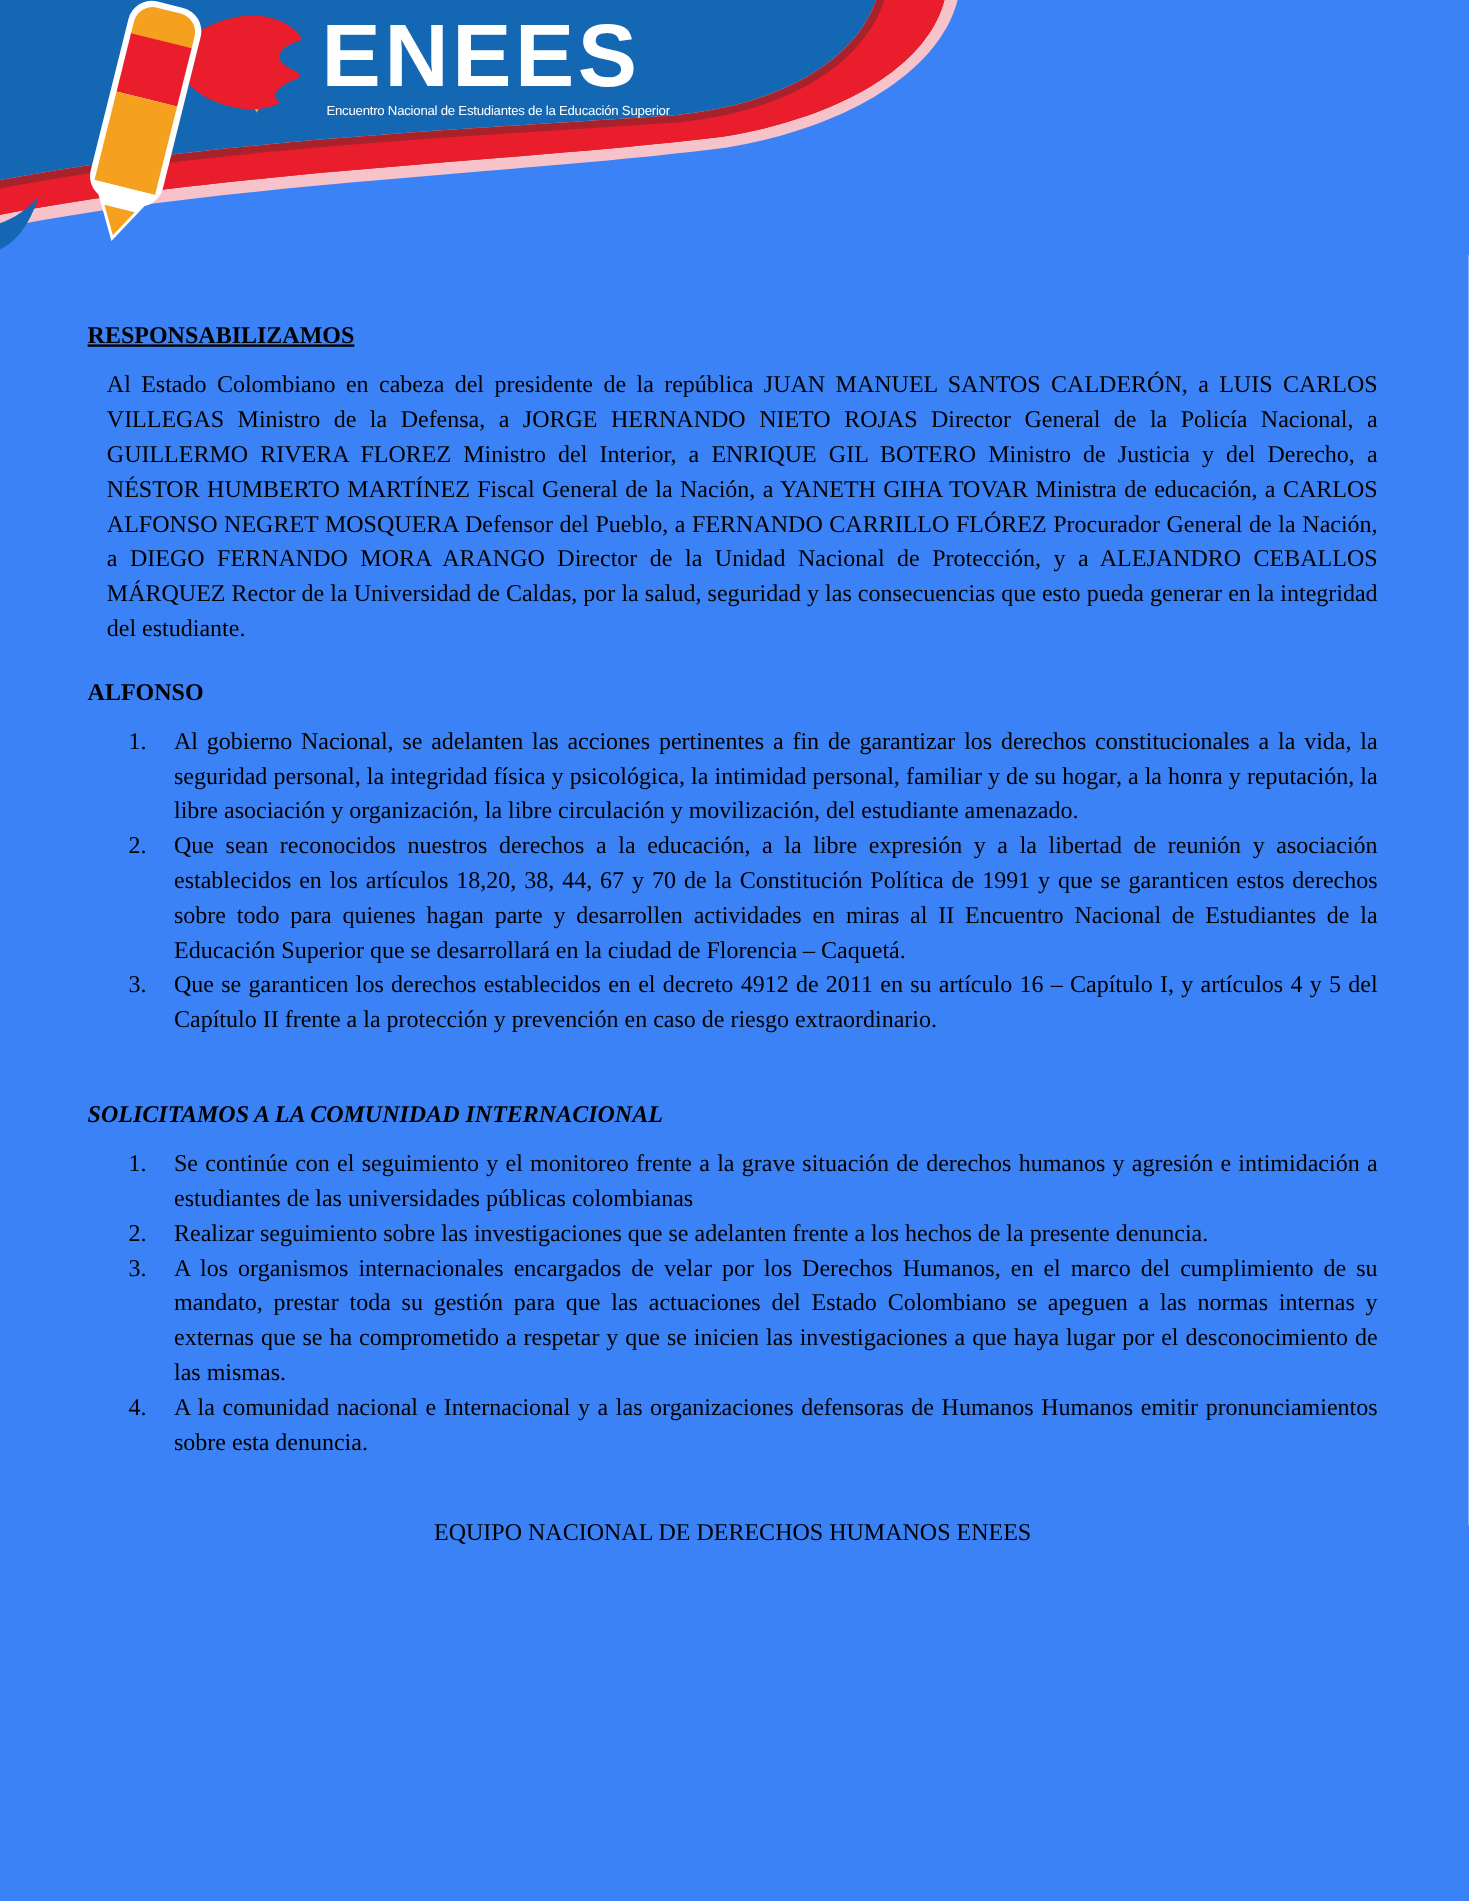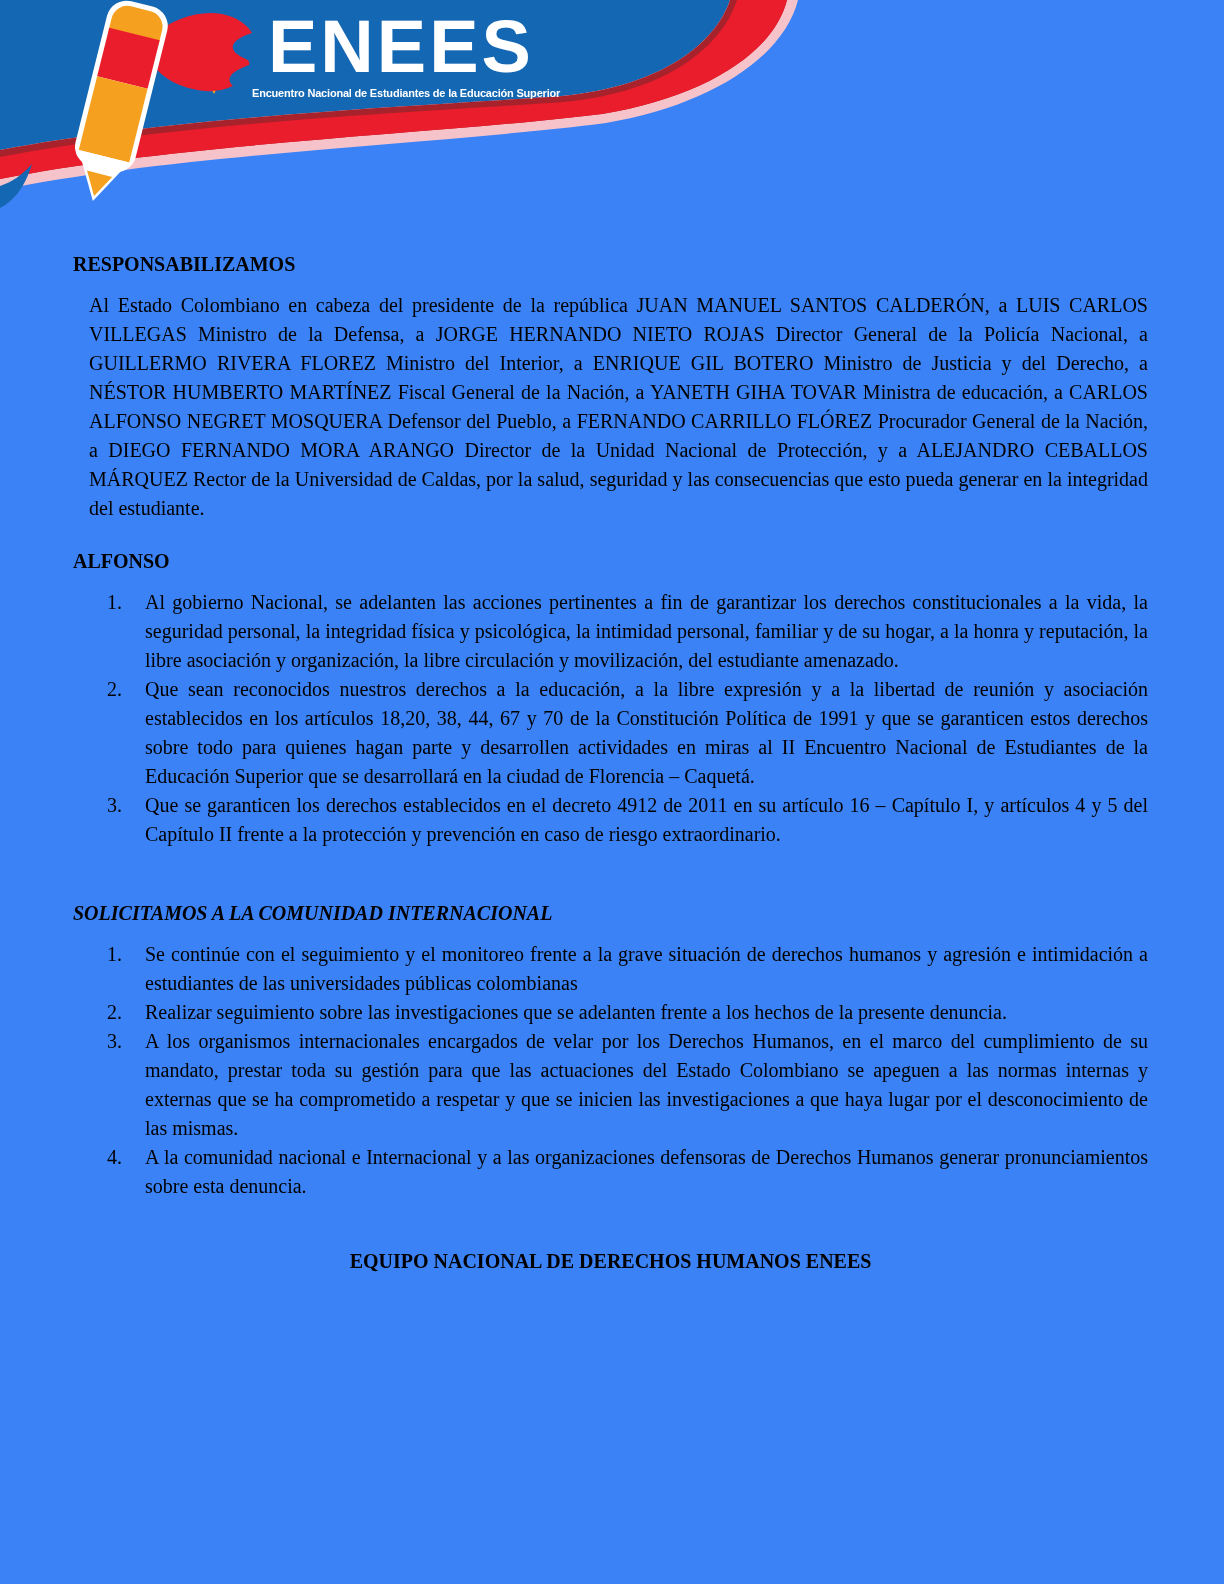--- a/index.html
+++ b/index.html
@@ -16,54 +16,54 @@
   
   .header { position:relative; width:1224px; height:210px; }
   .header svg { position:absolute; left:0; top:0; }
   .logo-wordmark {
     position:absolute; left:268px; top:8px;
     font-family:"Liberation Sans","DejaVu Sans",sans-serif;
     font-weight:bold; font-size:74px; letter-spacing:3px;
     color:#ffffff; line-height:78px;
   }
   .logo-tagline {
-    position:absolute; left:252px; top:87px;
+    position:absolute; left:272px; top:87px;
     font-family:"Liberation Sans","DejaVu Sans",sans-serif;
-    font-weight:bold; font-size:11px; letter-spacing:-0.2px;
+    font-weight:normal; font-size:11px; letter-spacing:-0.2px;
     color:#ffffff; white-space:nowrap;
   }
   
   .content {
     padding:40px 76px 0 73px;
     font-size:20px; line-height:29px;
     text-align:justify;
   }
   .section-heading {
     font-size:20px; font-weight:bold;
     text-align:left;
     margin:24px 0 12px 0;
   }
-  .section-heading.first { margin-top:0; }
+  .section-heading.first { margin-top:16px;text-decoration:underline; }
   .section-heading.spaced { margin-top:50px;font-style:italic; }
   .doc-paragraph { margin:0 0 6px 16px; }
   ol.doc-list { list-style:none; counter-reset:item; margin:0; padding:0; }
   ol.doc-list > li {
     counter-increment:item;
     position:relative;
     padding-left:72px;
     margin:0;
   }
   ol.doc-list > li::before {
     content:counter(item) ".";
     position:absolute; left:34px; top:0;
   }
   .signature {
     margin-top:46px;
     text-align:center;
-    font-weight:bold; font-size:20px;
+    font-weight:normal; font-size:20px;
   }
 </style>
 </head>
 <body>
 
 <div class="page">
 
   <div class="header">
     <svg width="1224" height="210" viewBox="0 0 1224 210" aria-hidden="true">
 
@@ -115,19 +115,19 @@
       <li>Que sean reconocidos nuestros derechos a la educación, a la libre expresión y a la libertad de reunión y asociación establecidos en los artículos 18,20, 38, 44, 67 y 70 de la Constitución Política de 1991 y que se garanticen estos derechos sobre todo para quienes hagan parte y desarrollen actividades en miras al II Encuentro Nacional de Estudiantes de la Educación Superior que se desarrollará en la ciudad de Florencia – Caquetá.</li>
       <li>Que se garanticen los derechos establecidos en el decreto 4912 de 2011 en su artículo 16 – Capítulo I, y artículos 4 y 5 del Capítulo II frente a la protección y prevención en caso de riesgo extraordinario.</li>
     </ol>
 
     <h2 class="section-heading spaced">SOLICITAMOS A LA COMUNIDAD INTERNACIONAL</h2>
 
     <ol class="doc-list">
       <li>Se continúe con el seguimiento y el monitoreo frente a la grave situación de derechos humanos y agresión e intimidación a estudiantes de las universidades públicas colombianas</li>
       <li>Realizar seguimiento sobre las investigaciones que se adelanten frente a los hechos de la presente denuncia.</li>
       <li>A los organismos internacionales encargados de velar por los Derechos Humanos, en el marco del cumplimiento de su mandato, prestar toda su gestión para que las actuaciones del Estado Colombiano se apeguen a las normas internas y externas que se ha comprometido a respetar y que se inicien las investigaciones a que haya lugar por el desconocimiento de las mismas.</li>
-      <li>A la comunidad nacional e Internacional y a las organizaciones defensoras de Derechos Humanos generar pronunciamientos sobre esta denuncia.</li>
+      <li>A la comunidad nacional e Internacional y a las organizaciones defensoras de Humanos Humanos emitir pronunciamientos sobre esta denuncia.</li>
     </ol>
 
     <div class="signature">EQUIPO NACIONAL DE DERECHOS HUMANOS ENEES</div>
 
   </div>
 </div>
 
 </body></html>

